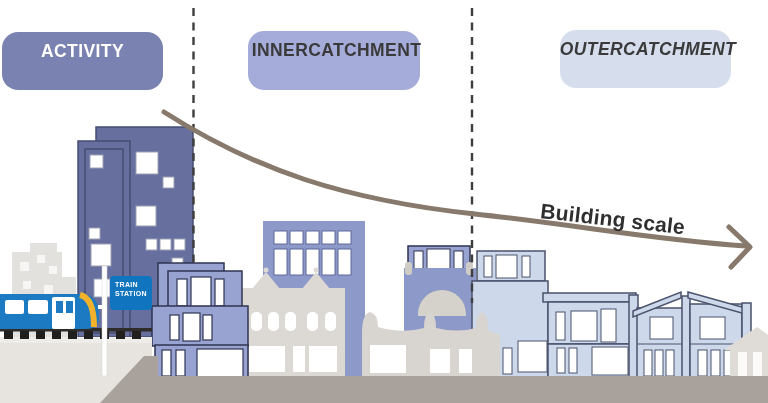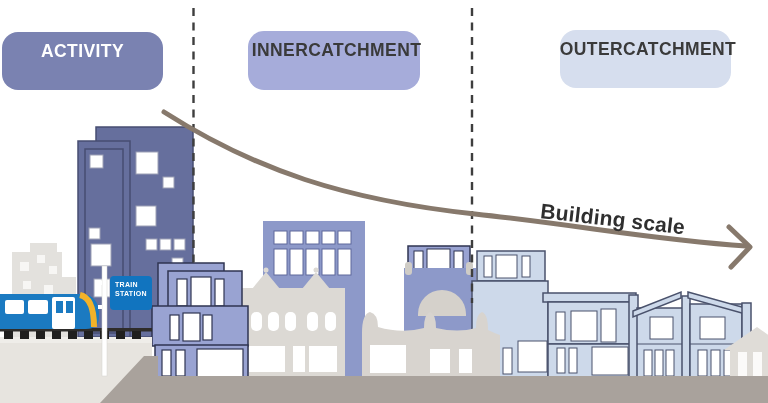--- a/index.html
+++ b/index.html
@@ -9,21 +9,21 @@
   }
   .scene-svg{position:absolute;left:0;top:0;width:768px;height:403px;display:block;}
   .pill{
     position:absolute;box-sizing:border-box;border-radius:16px;
     display:flex;flex-direction:row;justify-content:center;
     font-weight:bold;font-size:17.5px;line-height:1.12;letter-spacing:.4px;
     padding:10px 12px;
   }
   .pill-core{left:2px;top:32px;width:161px;height:58px;background:#7a82b1;color:#ffffff;}
   .pill-inner{left:248px;top:31px;width:172px;height:59px;background:#a6acda;color:#3a3a3a;padding-left:17px;text-align:center;}
-  .pill-outer{left:560px;top:30px;width:171px;height:58px;background:#d6deee;color:#3a3a3a;padding-left:17px;}
+  .pill-outer{left:560px;top:30px;width:171px;height:58px;background:#d6deee;color:#3a3a3a;padding-left:17px;font-style:italic;}
   .scale-label{
     position:absolute;left:542px;top:199px;
     transform:rotate(6.5deg);transform-origin:left top;
     font-size:21px;font-weight:bold;color:#2f2f2f;letter-spacing:.2px;white-space:nowrap;
   }
   .station-sign{
     position:absolute;left:110px;top:276px;width:42px;height:34px;box-sizing:border-box;
     background:#1174bf;border-radius:4px;color:#ffffff;
     font-size:7px;font-weight:bold;line-height:1.25;letter-spacing:.3px;
     padding:5px 0 0 5px;

